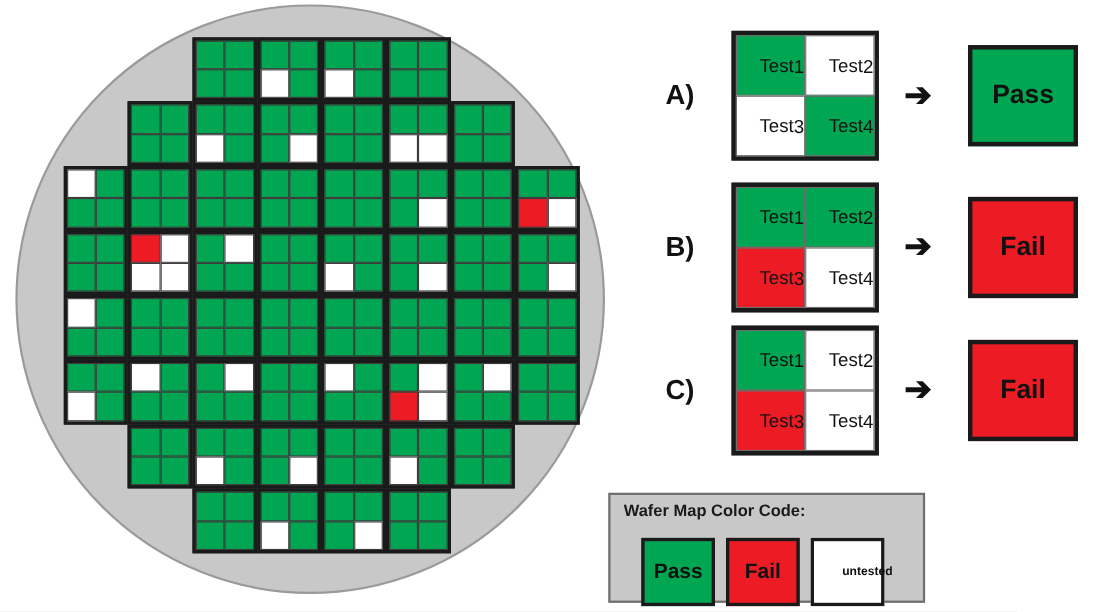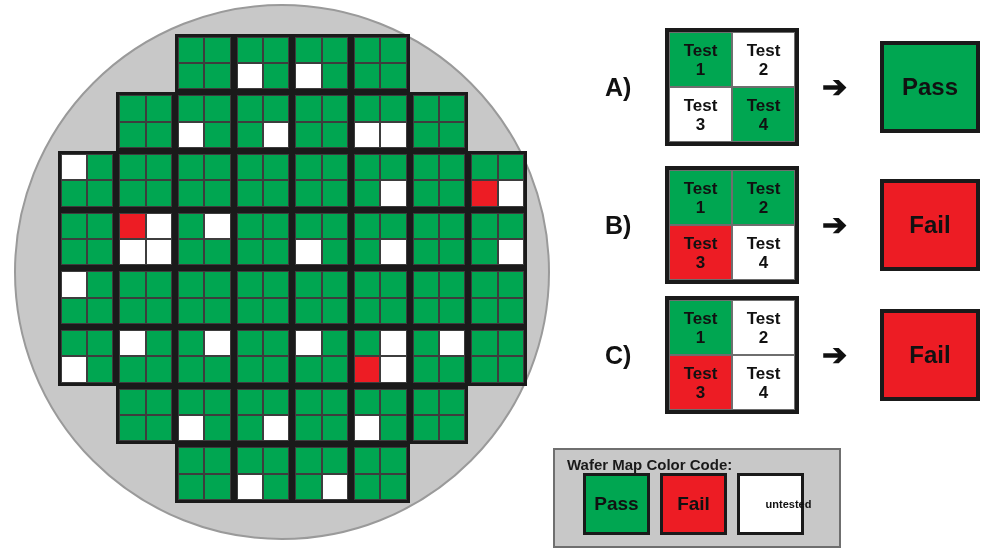--- a/index.html
+++ b/index.html
@@ -100,25 +100,25 @@
     border: 4px solid #1a1a1a;
     display: grid;
     grid-template-columns: 1fr 1fr;
     grid-template-rows: 1fr 1fr;
     background: #555555;
   }
   .quad-cell {
     box-sizing: border-box;
     border: 0.5px solid #6e6e6e;
     display: flex;
-    flex-direction: column;
+    flex-direction: row;
     align-items: center;
-    justify-content: center;
+    justify-content: flex-end;
     font-size: 17px;
-    font-weight: bold;
+    font-weight: normal;
     line-height: 1.0;
     color: #111111;
   }
   .quad-cell .t-word { display: block; }
   .quad-cell .t-num { display: block; margin-top: 2px; }
   .quad-cell.pass { background: #00a651; }
   .quad-cell.fail { background: #ed1c24; }
   .quad-cell.untested { background: #ffffff; }
 
   .arrow {
@@ -159,21 +159,21 @@
     height: 100px;
     box-sizing: border-box;
     background: #c8c8c8;
     border: 2px solid #6f6f6f;
     padding: 6px 0 0 10px;
   }
   #legend-title {
     font-size: 15px;
     font-weight: bold;
     color: #1a1a1a;
-    margin: 0 0 0 2px;
+    margin: 0 0 16px 2px;
   }
   #legend-swatches {
     display: flex;
     align-items: flex-start;
     gap: 10px;
     margin-left: 18px;
   }
   .swatch {
     box-sizing: border-box;
     border: 3px solid #1a1a1a;

